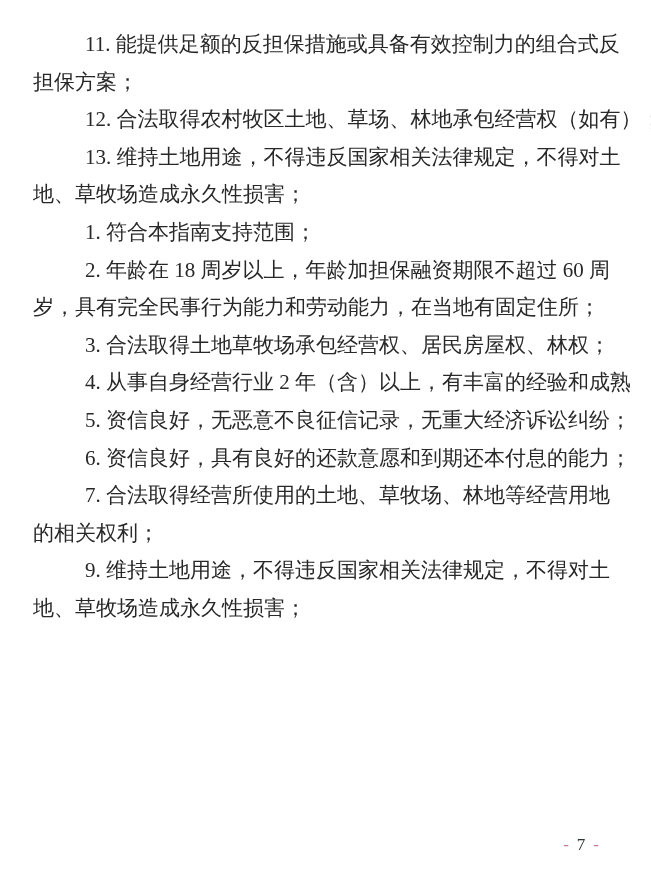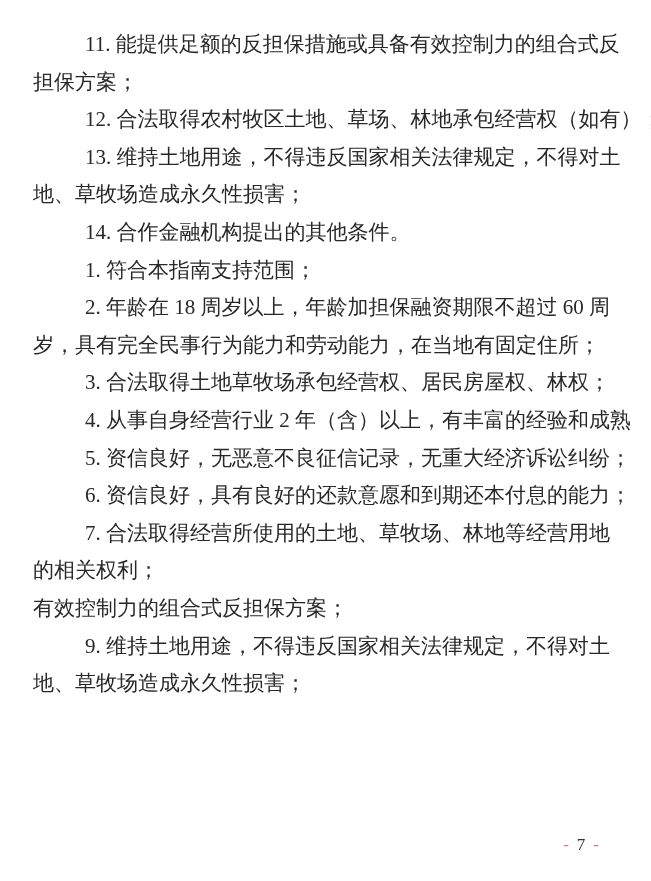--- a/index.html
+++ b/index.html
@@ -65,30 +65,28 @@
 <body>
 
 <div class="page">
   <div class="content" id="doc-content">
 
   <div class="line item">11. 能提供足额的反担保措施或具备有效控制力的组合式反</div>
       <div class="line wrap">担保方案；</div>
       <div class="line item">12. 合法取得农村牧区土地、草场、林地承包经营权（如有）；</div>
       <div class="line item">13. 维持土地用途，不得违反国家相关法律规定，不得对土</div>
       <div class="line wrap">地、草牧场造成永久性损害；</div>
-      <div class="line item">14. 合作金融机构提出的其他条件。</div>
       <div class="line item">1. 符合本指南支持范围；</div>
       <div class="line item">2. 年龄在 18 周岁以上，年龄加担保融资期限不超过 60 周</div>
       <div class="line wrap">岁，具有完全民事行为能力和劳动能力，在当地有固定住所；</div>
       <div class="line item">3. 合法取得土地草牧场承包经营权、居民房屋权、林权；</div>
       <div class="line item">4. 从事自身经营行业 2 年（含）以上，有丰富的经验和成熟</div>
       <div class="line item">5. 资信良好，无恶意不良征信记录，无重大经济诉讼纠纷；</div>
       <div class="line item">6. 资信良好，具有良好的还款意愿和到期还本付息的能力；</div>
       <div class="line item">7. 合法取得经营所使用的土地、草牧场、林地等经营用地</div>
       <div class="line wrap">的相关权利；</div>
-      <div class="line wrap">有效控制力的组合式反担保方案；</div>
       <div class="line item">9. 维持土地用途，不得违反国家相关法律规定，不得对土</div>
       <div class="line wrap">地、草牧场造成永久性损害；</div>
     </div>
   <div class="footer">
     <span class="dash" style="color: rgb(194, 126, 144);">-</span><span class="num" style="color: rgb(46, 54, 50);">7</span><span class="dash" style="color: rgb(194, 126, 144);">-</span>
   </div>
 </div>
 
 </body></html>

